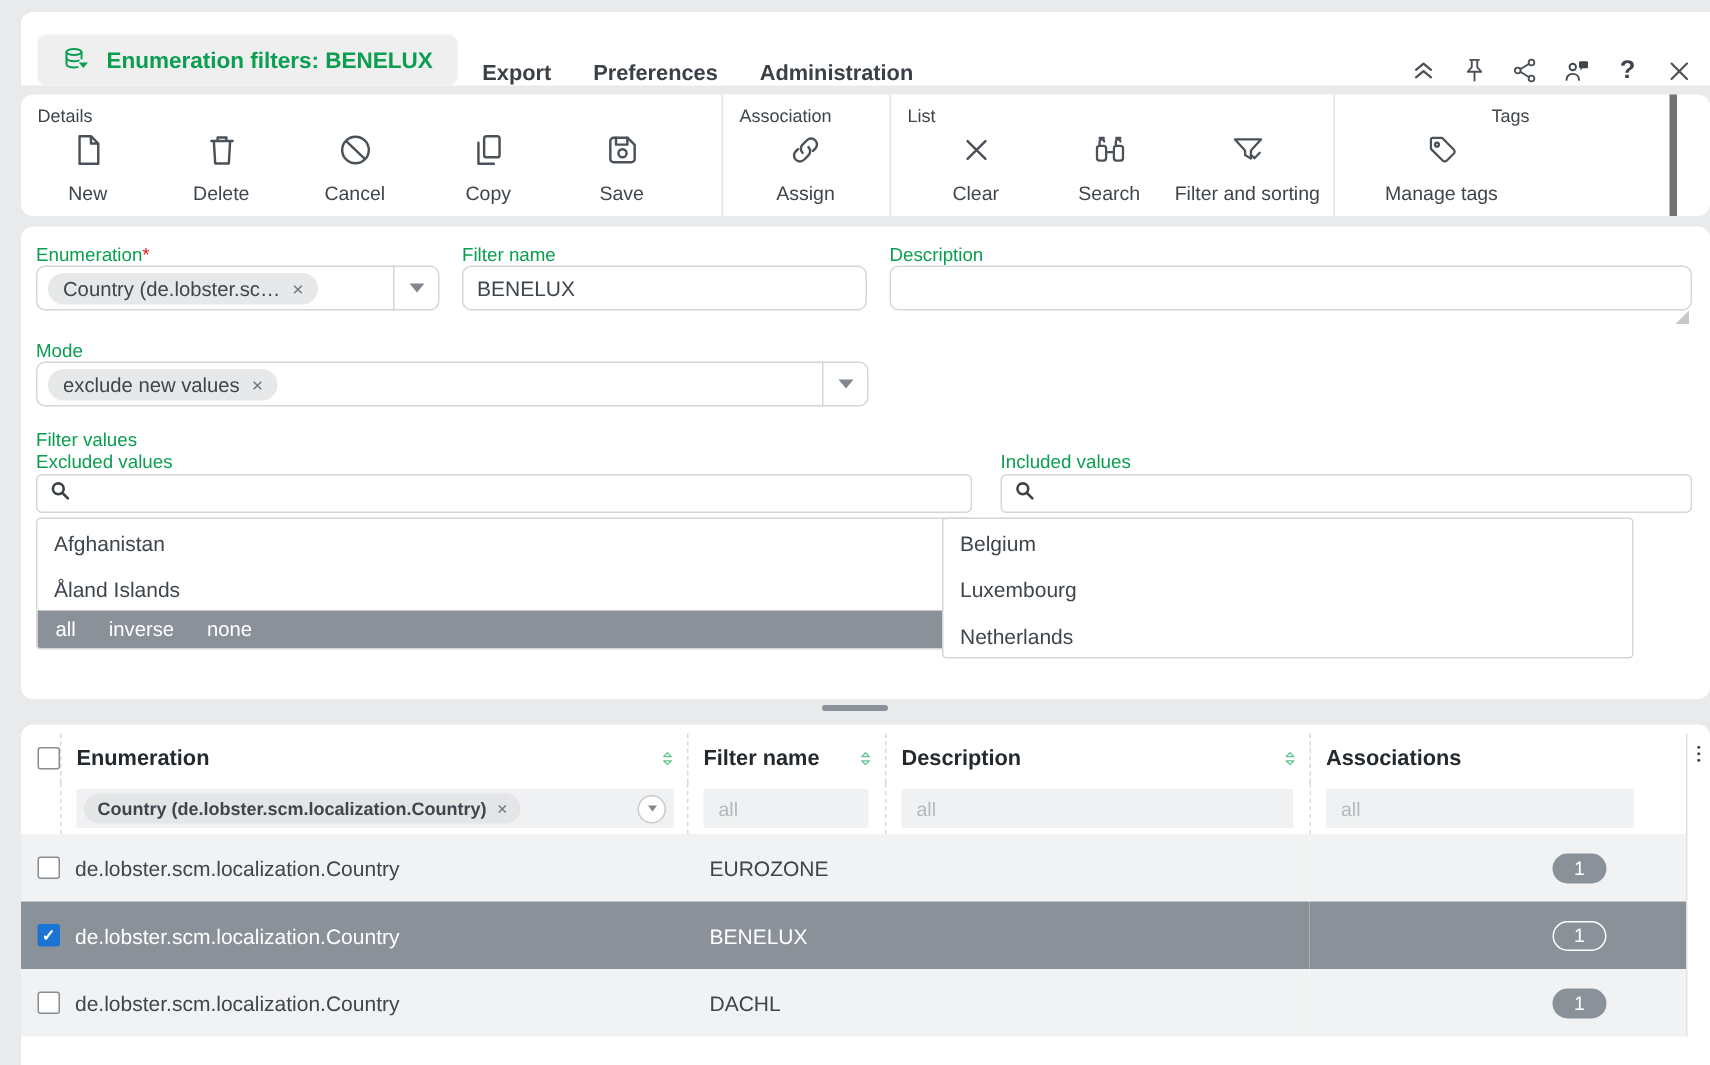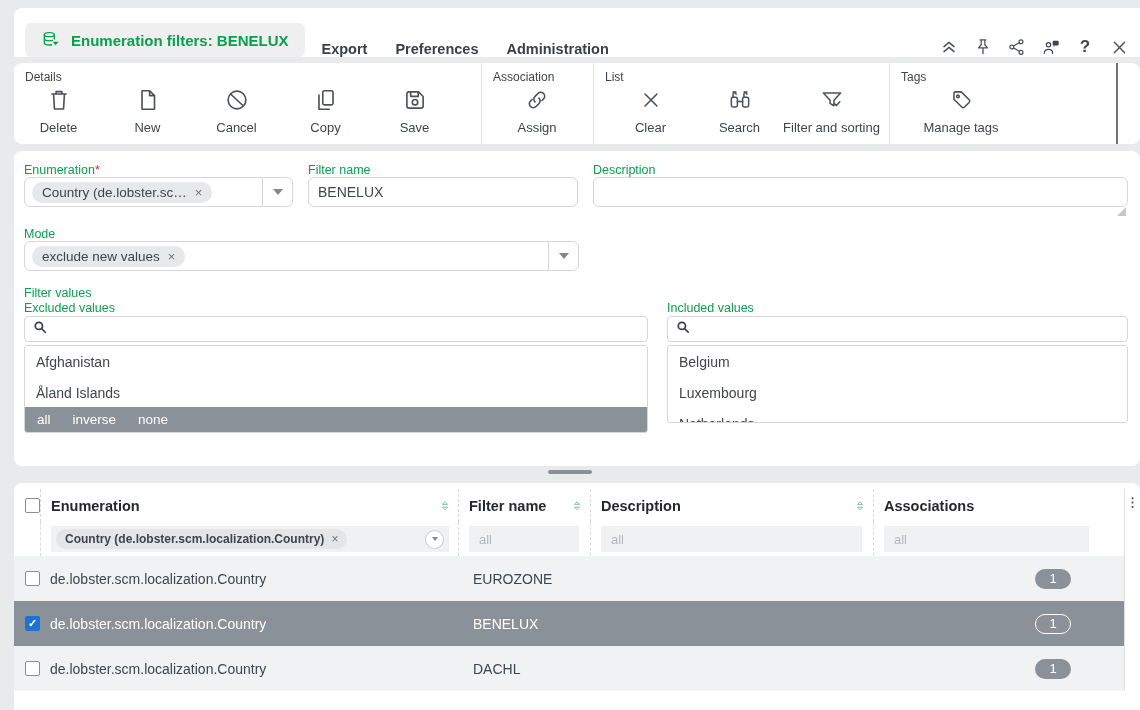--- a/index.html
+++ b/index.html
@@ -14,21 +14,21 @@
   .title-text { color:#0a9e50; font-weight:700; font-size:15px; white-space:nowrap; }
   .menu-item { font-weight:700; font-size:14.5px; color:#3a4046; margin-left:28px; cursor:default; white-space:nowrap; }
   .menu-item:first-of-type { margin-left:17px; }
   #topbar-actions { margin-left:auto; display:flex; align-items:center; gap:14px; padding-right:11px; }
   .tb-icon { width:20px; height:20px; display:flex; align-items:center; justify-content:center; }
   .help-glyph { font-size:17px; font-weight:600; color:#3f454c; }
 
   
   #toolbar { left:14px; top:63px; right:0; height:81px; border-radius:8px; display:flex; }
   .tgroup { border-right:1px solid #e4e5e7; padding-top:7px; }
-  .tgroup:last-child { border-right:2px solid #737373; }
+  .tgroup:last-child { border-right:5px solid #737373;text-align:center; }
   .tgroup-label { font-size:12px; color:#3f454c; margin-left:11px; }
   .tbuttons { display:flex; margin-top:3px; }
   .tbtn { display:flex; flex-direction:column; align-items:center; gap:3px; cursor:pointer; }
   .tbtn-label { font-size:13px; color:#3f454c; white-space:nowrap; }
   .w89 { width:89px; } .w95 { width:95px; } .w110 { width:110px; } .w130 { width:130px; margin-left:6px; }
 
   svg.stroke-ic { fill:none; stroke:#4a5158; stroke-width:1.5; stroke-linecap:round; stroke-linejoin:round; }
   svg.stroke-ic.thin { stroke-width:1.4; }
 
   
@@ -142,29 +142,29 @@
   </div>
 </div>
 
 <div id="toolbar" class="panel">
 
   <div class="tgroup" style="width:468px">
     <div class="tgroup-label">Details</div>
     <div class="tbuttons">
       <div class="tbtn w89">
         <span><svg class="stroke-ic" width="26" height="26" viewBox="0 0 24 24">
+              <path d="M6.5 3.5 h7 l4.5 4.5 v12.5 h-11.5 z M13.5 3.5 v4.5 h4.5"></path>
+            </svg></span>
+        <span class="tbtn-label">New</span>
+      </div>
+      <div class="tbtn w89">
+        <span><svg class="stroke-ic" width="26" height="26" viewBox="0 0 24 24">
               <path d="M5.5 6.5 h13 M9.3 6.5 V4.3 h5.4 v2.2 M7 6.5 l.8 13.8 h8.4 l.8 -13.8"></path>
             </svg></span>
         <span class="tbtn-label">Delete</span>
-      </div>
-      <div class="tbtn w89">
-        <span><svg class="stroke-ic" width="26" height="26" viewBox="0 0 24 24">
-              <path d="M6.5 3.5 h7 l4.5 4.5 v12.5 h-11.5 z M13.5 3.5 v4.5 h4.5"></path>
-            </svg></span>
-        <span class="tbtn-label">New</span>
       </div>
       <div class="tbtn w89">
         <span><svg class="stroke-ic" width="26" height="26" viewBox="0 0 24 24">
               <circle cx="12" cy="12" r="8.2"></circle>
               <path d="M6.6 6.9 L17.4 17.1"></path>
             </svg></span>
         <span class="tbtn-label">Cancel</span>
       </div>
       <div class="tbtn w89">
         <span><svg class="stroke-ic" width="26" height="26" viewBox="0 0 24 24">
@@ -293,21 +293,21 @@
   </div>
 
   <div class="flabel" style="left:653px; top:150px">Included values</div>
   <div class="search-box" style="left:653px; top:165px; width:461px">
     <span><svg width="18" height="18" viewBox="0 0 24 24" fill="none" stroke="#3b4147" stroke-width="2.3" stroke-linecap="round">
           <circle cx="10.5" cy="10.5" r="4.8"></circle>
           <path d="M14.2 14.2 L19 19"></path>
         </svg></span>
     <input value="" style="">
   </div>
-  <div class="listbox" style="left:653px; top:194px; width:461px; height:78px">
+  <div class="listbox" style="left:614px; top:194px; width:461px; height:94px">
     <div class="list-item">Belgium</div>
     <div class="list-item">Luxembourg</div>
     <div class="list-item">Netherlands</div>
   </div>
 </div>
 
 <div id="splitter-handle"></div>
 
 <div id="tablepanel" class="panel">
 

